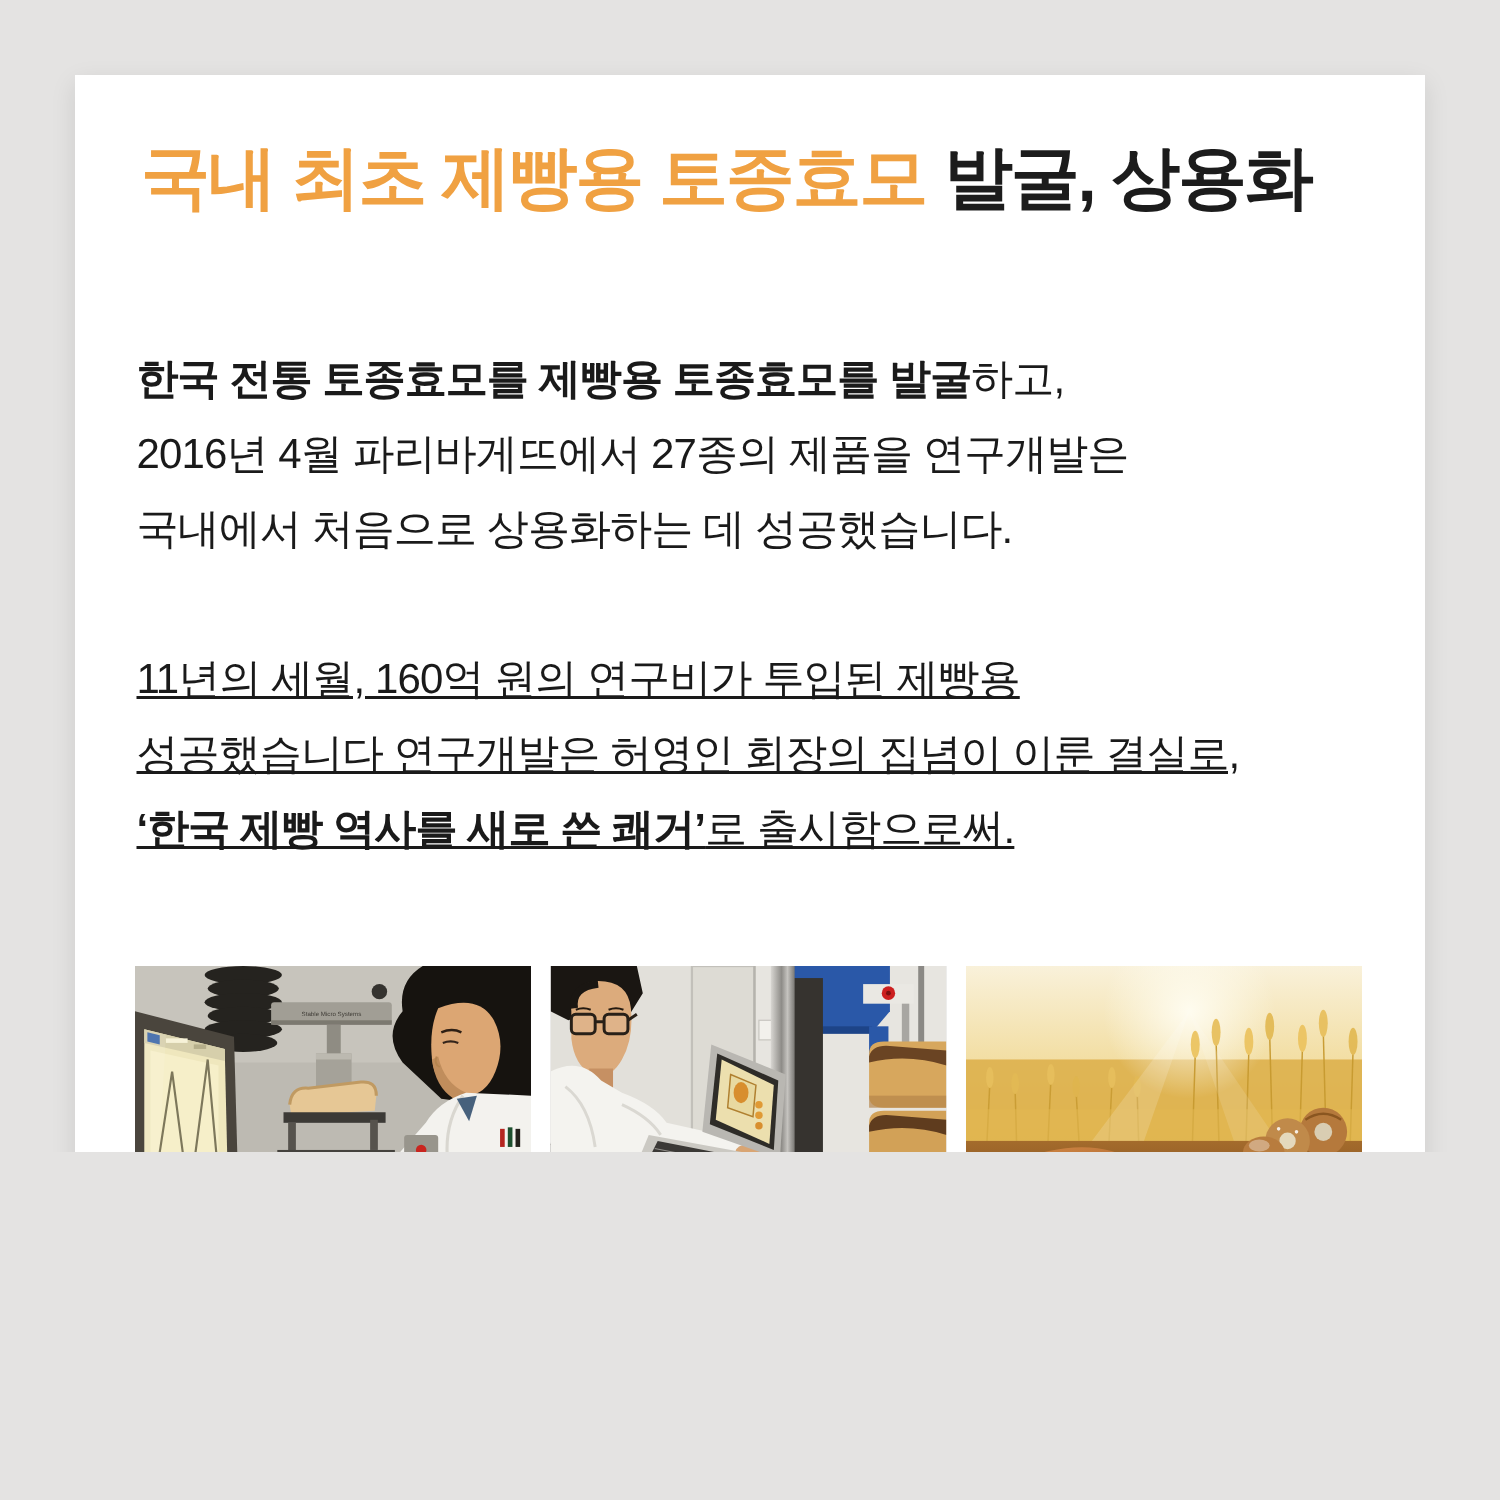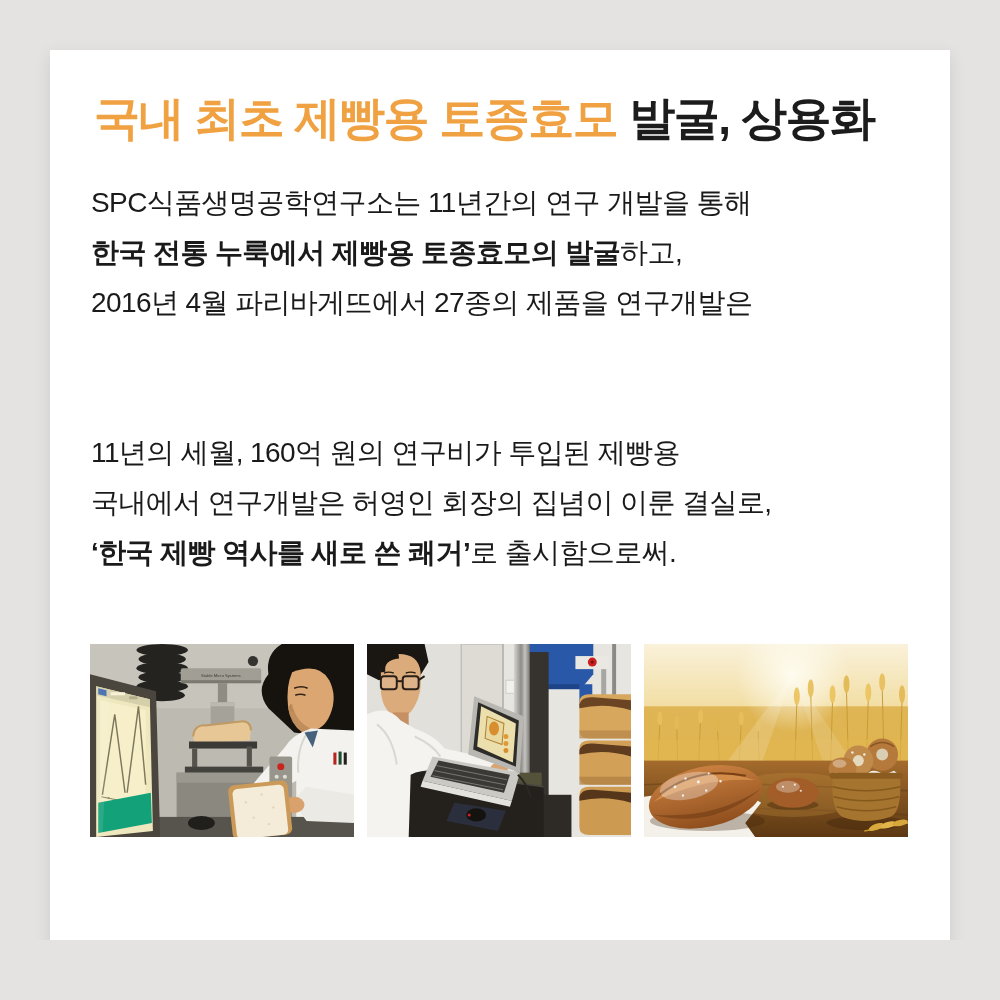--- a/index.html
+++ b/index.html
@@ -1,58 +1,58 @@
 <!DOCTYPE html>
 <html><head>
 <meta charset="utf-8">
 <style>
   * { margin:0; padding:0; box-sizing:border-box; }
   html,body { width:1000px; height:1000px; }
   body {
     font-family:"Liberation Sans","DejaVu Sans",sans-serif;
     background:#e4e3e2;
   }
-  .page { position:relative; width:1000px; height:940px; background:#e4e3e2; overflow:hidden; }
+  .page { position:relative; width:1000px; height:768px; background:#e4e3e2; overflow:hidden; }
   .card {
     position:absolute; left:50px; top:50px; width:900px; height:900px;
     background:#ffffff; box-shadow:0 5px 16px rgba(0,0,0,0.10);
   }
   .title {
     position:absolute; left:44px; top:38px;
     font-size:46px; font-weight:800; letter-spacing:-1.5px;
     color:#1c1c1c; white-space:nowrap;
   }
   .title .hl { color:#f0a142; }
   .title .rest { margin-left:12px; }
   .body {
     position:absolute; left:41px;
     font-size:28px; line-height:50px; letter-spacing:-0.6px;
     color:#1a1a1a; white-space:nowrap; font-weight:400;
   }
   .p1 { top:128px; }
-  .p2 { top:378px; }
+  .p2 { top:378px;text-decoration:underline; }
   .body strong { font-weight:700; }
   .photos {
     position:absolute; left:40px; top:594px; width:818px; height:193px;
     display:flex; gap:13px;
   }
   .photo { flex:1 1 0; height:100%; overflow:hidden; background:#ddd; }
   .photo svg { width:100%; height:100%; display:block; }
 </style>
 </head>
 <body>
 
 <div class="page">
   <div class="card">
 
     <h1 class="title"><span class="hl">국내 최초 제빵용 토종효모</span><span class="rest">발굴, 상용화</span></h1>
 
-    <p class="body p1"><span>SPC식품생명공학연구소는 11년간의 연구 개발을 통해</span><br><strong>한국 전통 누룩에서 제빵용 토종효모의 발굴</strong><span>하고,</span><br><span>2016년 4월 파리바게뜨에서 27종의 제품을 연구개발은</span><br></p>
-
-    <p class="body p2"><span>11년의 세월, 160억 원의 연구비가 투입된 제빵용</span><br><span>국내에서 연구개발은 허영인 회장의 집념이 이룬 결실로,</span><br><strong>‘한국 제빵 역사를 새로 쓴 쾌거’</strong><span>로 출시함으로써.</span></p>
+    <p class="body p1"><br><strong>한국 전통 토종효모를 제빵용 토종효모를 발굴</strong><span>하고,</span><br><span>2016년 4월 파리바게뜨에서 27종의 제품을 연구개발은</span><br><span>국내에서 처음으로 상용화하는 데 성공했습니다.</span></p>
+
+    <p class="body p2"><span>11년의 세월, 160억 원의 연구비가 투입된 제빵용</span><br><span>성공했습니다 연구개발은 허영인 회장의 집념이 이룬 결실로,</span><br><strong>‘한국 제빵 역사를 새로 쓴 쾌거’</strong><span>로 출시함으로써.</span></p>
 
     <div class="photos">
 
       <div class="photo">
         <svg viewBox="0 0 256 192" preserveAspectRatio="none">
 
           <rect x="0" y="0" width="256" height="192" fill="#bdbab2"></rect>
           <rect x="0" y="0" width="256" height="64" fill="#c7c4bc"></rect>
           <rect x="236" y="6" width="13" height="44" fill="#e7e5df"></rect>
           <rect x="248" y="60" width="8" height="30" fill="#908d86"></rect>

